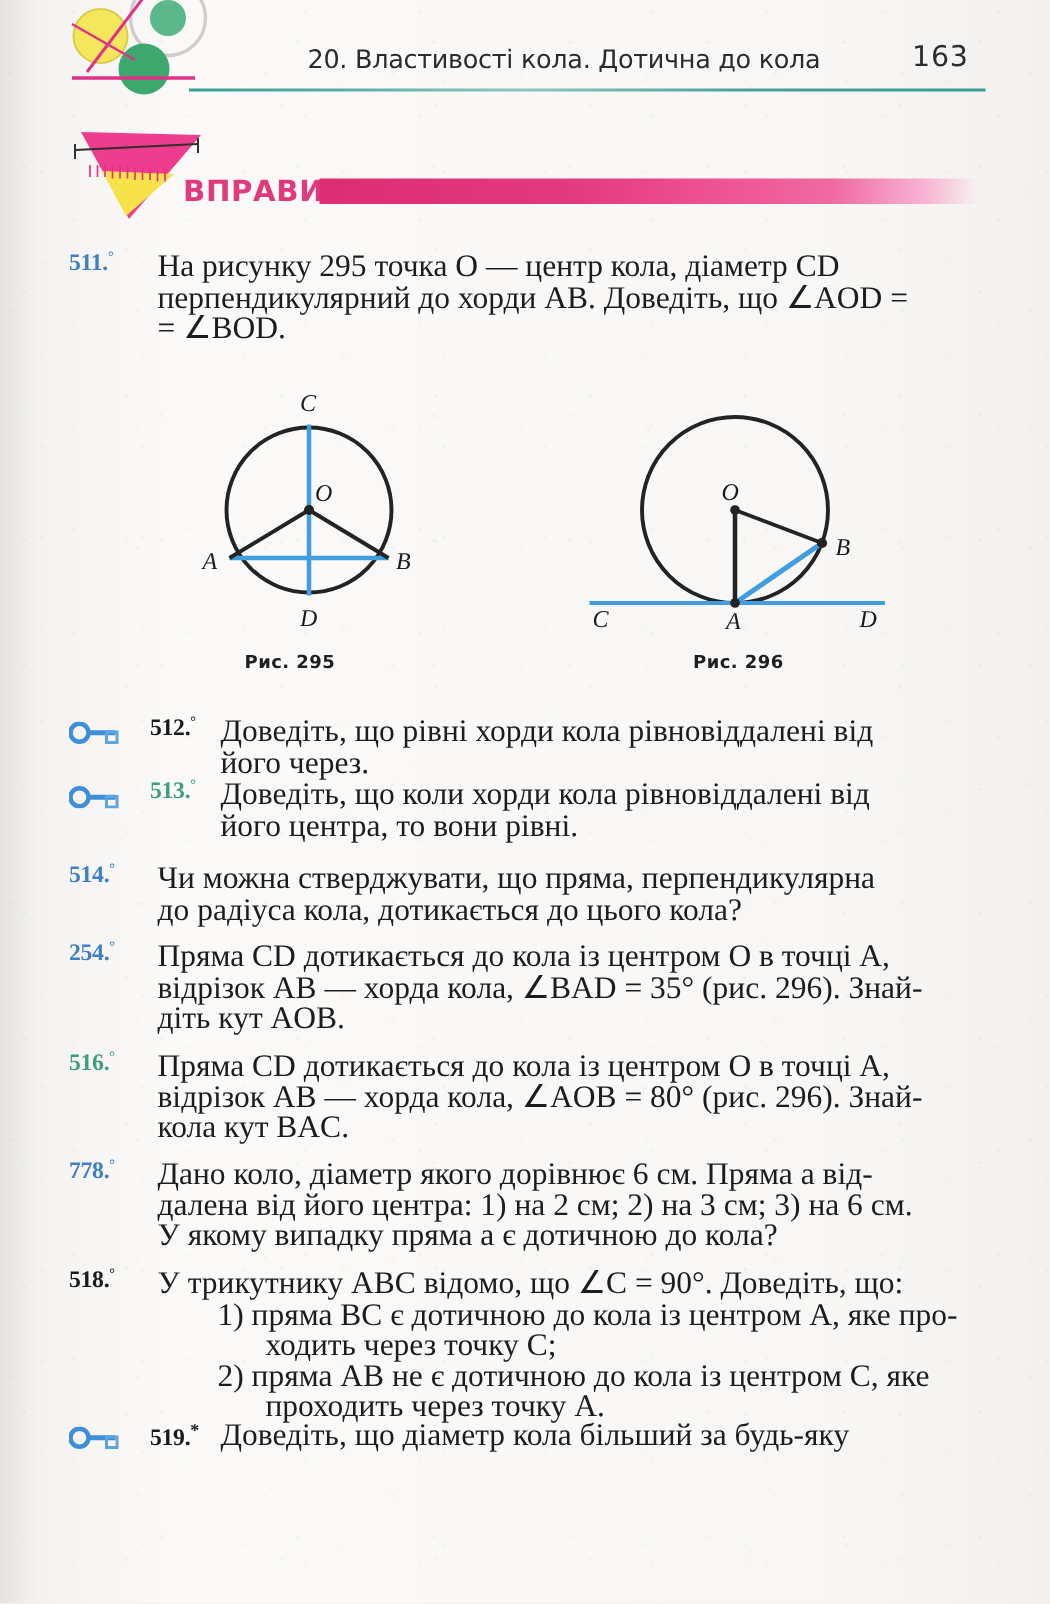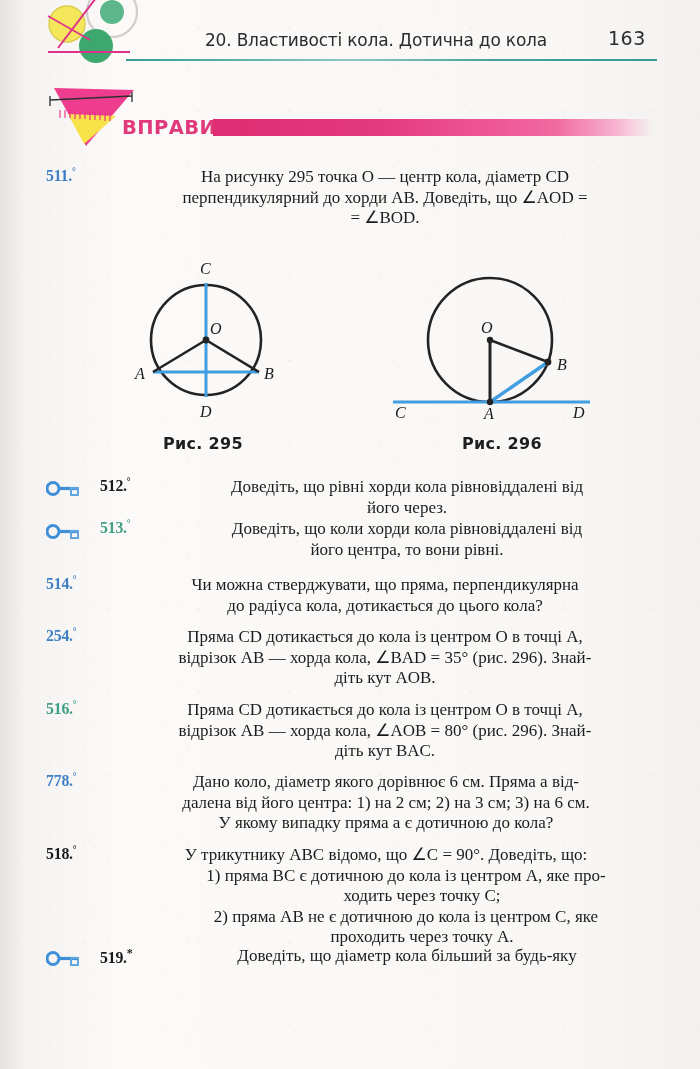--- a/index.html
+++ b/index.html
@@ -56,41 +56,41 @@
     position:absolute;left:0;top:2px;
     font-family:"DejaVu Sans", sans-serif;font-weight:bold;
     font-size:19.5px;color:#e03a7c;letter-spacing:.4px;
   }
   .banner-bar{
     position:absolute;left:91px;top:5px;width:440px;height:17px;
     background:linear-gradient(90deg,#de2d72 0%,#e23a7d 38%,#ef5593 62%,#f06aa0 78%,#f8b6d2 92%,rgba(250,220,233,0) 100%);
   }
 
   
-  .ex{position:absolute;font-size:17px;color:#1c1c1c;line-height:20.6px;text-align:center;}
+  .ex{position:absolute;font-size:21px;color:#1c1c1c;line-height:20.6px;}
   .num{
     position:absolute;font-family:"Liberation Serif", serif;font-weight:bold;
     font-size:15.8px;letter-spacing:-.2px;
   }
   .num.blue{color:#3f7fc4;}
   .num.green{color:#3f9d86;}
   .num.black{color:#1a1a1a;}
   .deg{font-size:9.5px;vertical-align:super;}
   .star{font-size:12px;vertical-align:super;}
   .txt{position:absolute;}
   .txt p{margin:0;}
 
   
   .keyicon{position:absolute;width:36px;height:15px;}
 
   
   .figs{position:absolute;left:0;top:248px;width:700px;height:215px;}
   .cap{
     position:absolute;font-family:"DejaVu Sans", sans-serif;font-weight:bold;
-    font-size:16px;color:#1f1f1f;letter-spacing:.3px;
+    font-size:12px;color:#1f1f1f;letter-spacing:.3px;
   }
   svg{display:block;}
   .lbl{font-family:"Liberation Serif", serif;font-style:italic;font-size:16px;fill:#1b1b1b;}
 </style>
 </head>
 <body>
 
 <div class="page">
   <div class="grain"></div>
 
@@ -230,21 +230,21 @@
     <p>відрізок AB — хорда кола, ∠BAD = 35° (рис. 296). Знай-</p>
     <p>діть кут AOB.</p>
   </div>
 
   <div class="num green" style="left:46px;top:700px;">
     <span>516.</span><span class="deg">°</span>
   </div>
   <div class="ex txt" style="left:105px;top:700px;width:560px;">
     <p>Пряма CD дотикається до кола із центром O в точці A,</p>
     <p>відрізок AB — хорда кола, ∠AOB = 80° (рис. 296). Знай-</p>
-    <p>діть кут BAC.</p>
+    <p>кола кут BAC.</p>
   </div>
 
   <div class="num blue" style="left:46px;top:772px;">
     <span>778.</span><span class="deg">°</span>
   </div>
   <div class="ex txt" style="left:105px;top:772px;width:562px;">
     <p>Дано коло, діаметр якого дорівнює 6 см. Пряма a від-</p>
     <p>далена від його центра: 1) на 2 см; 2) на 3 см; 3) на 6 см.</p>
     <p>У якому випадку пряма a є дотичною до кола?</p>
   </div>

